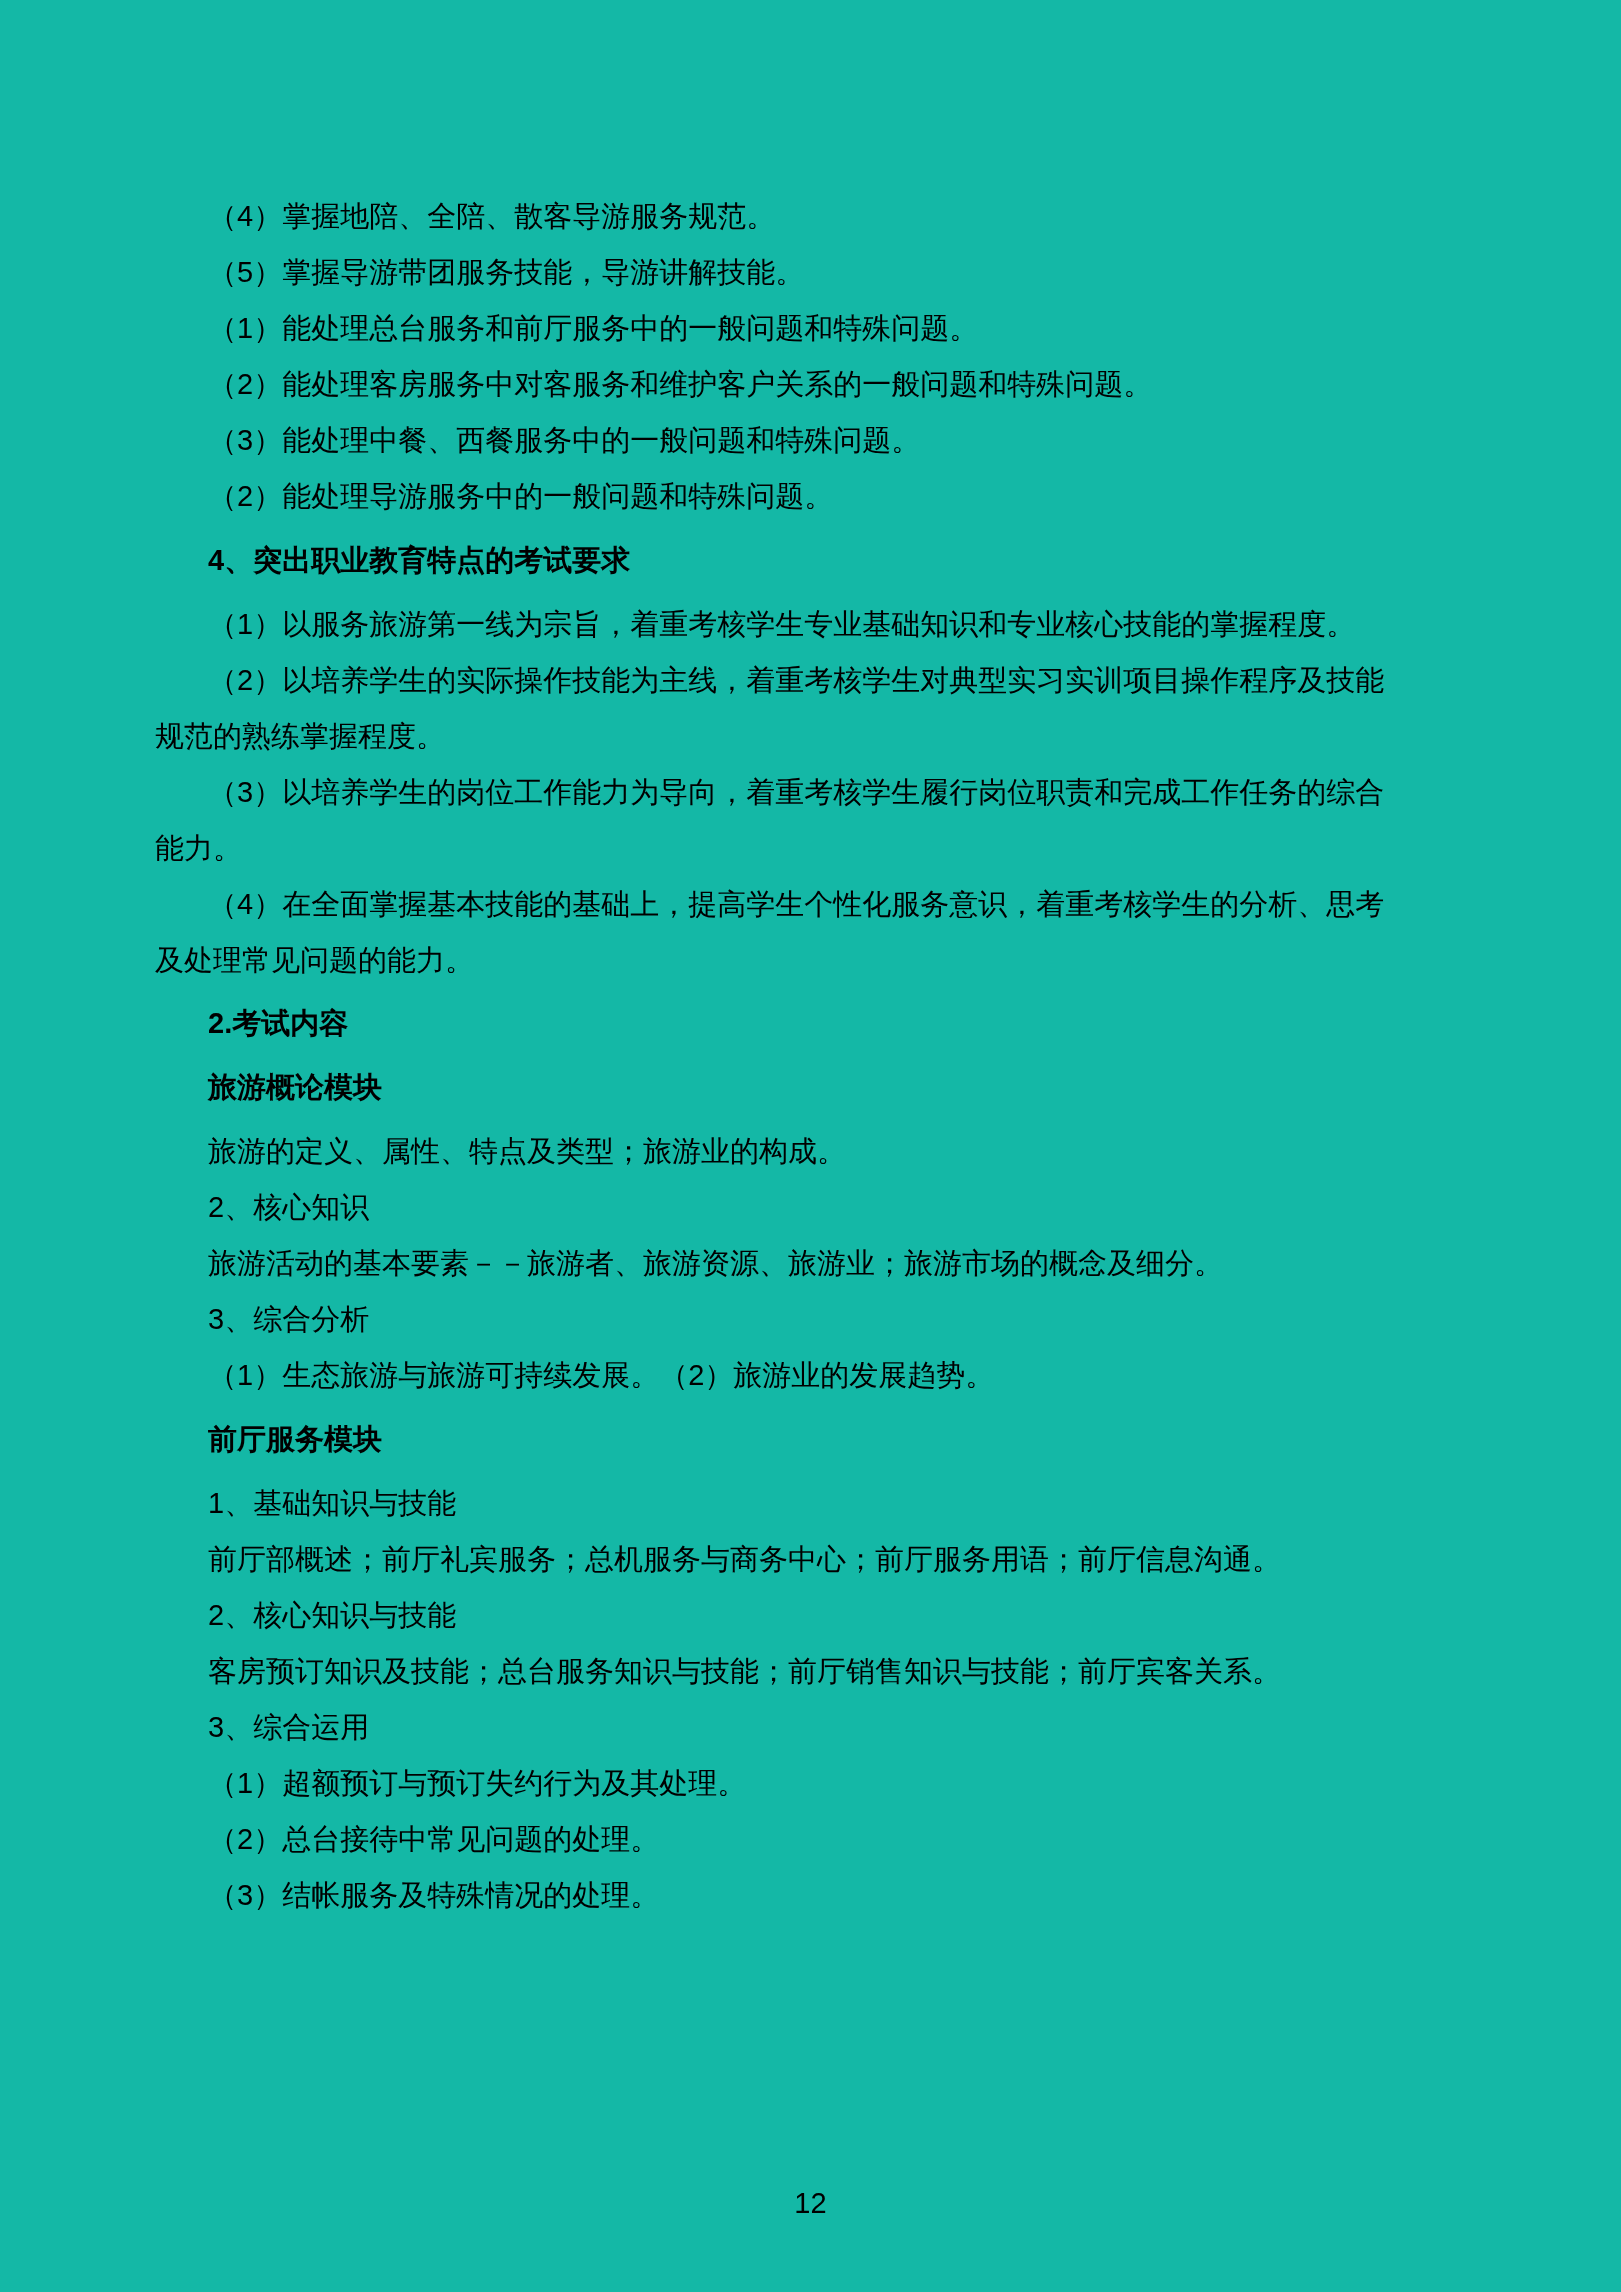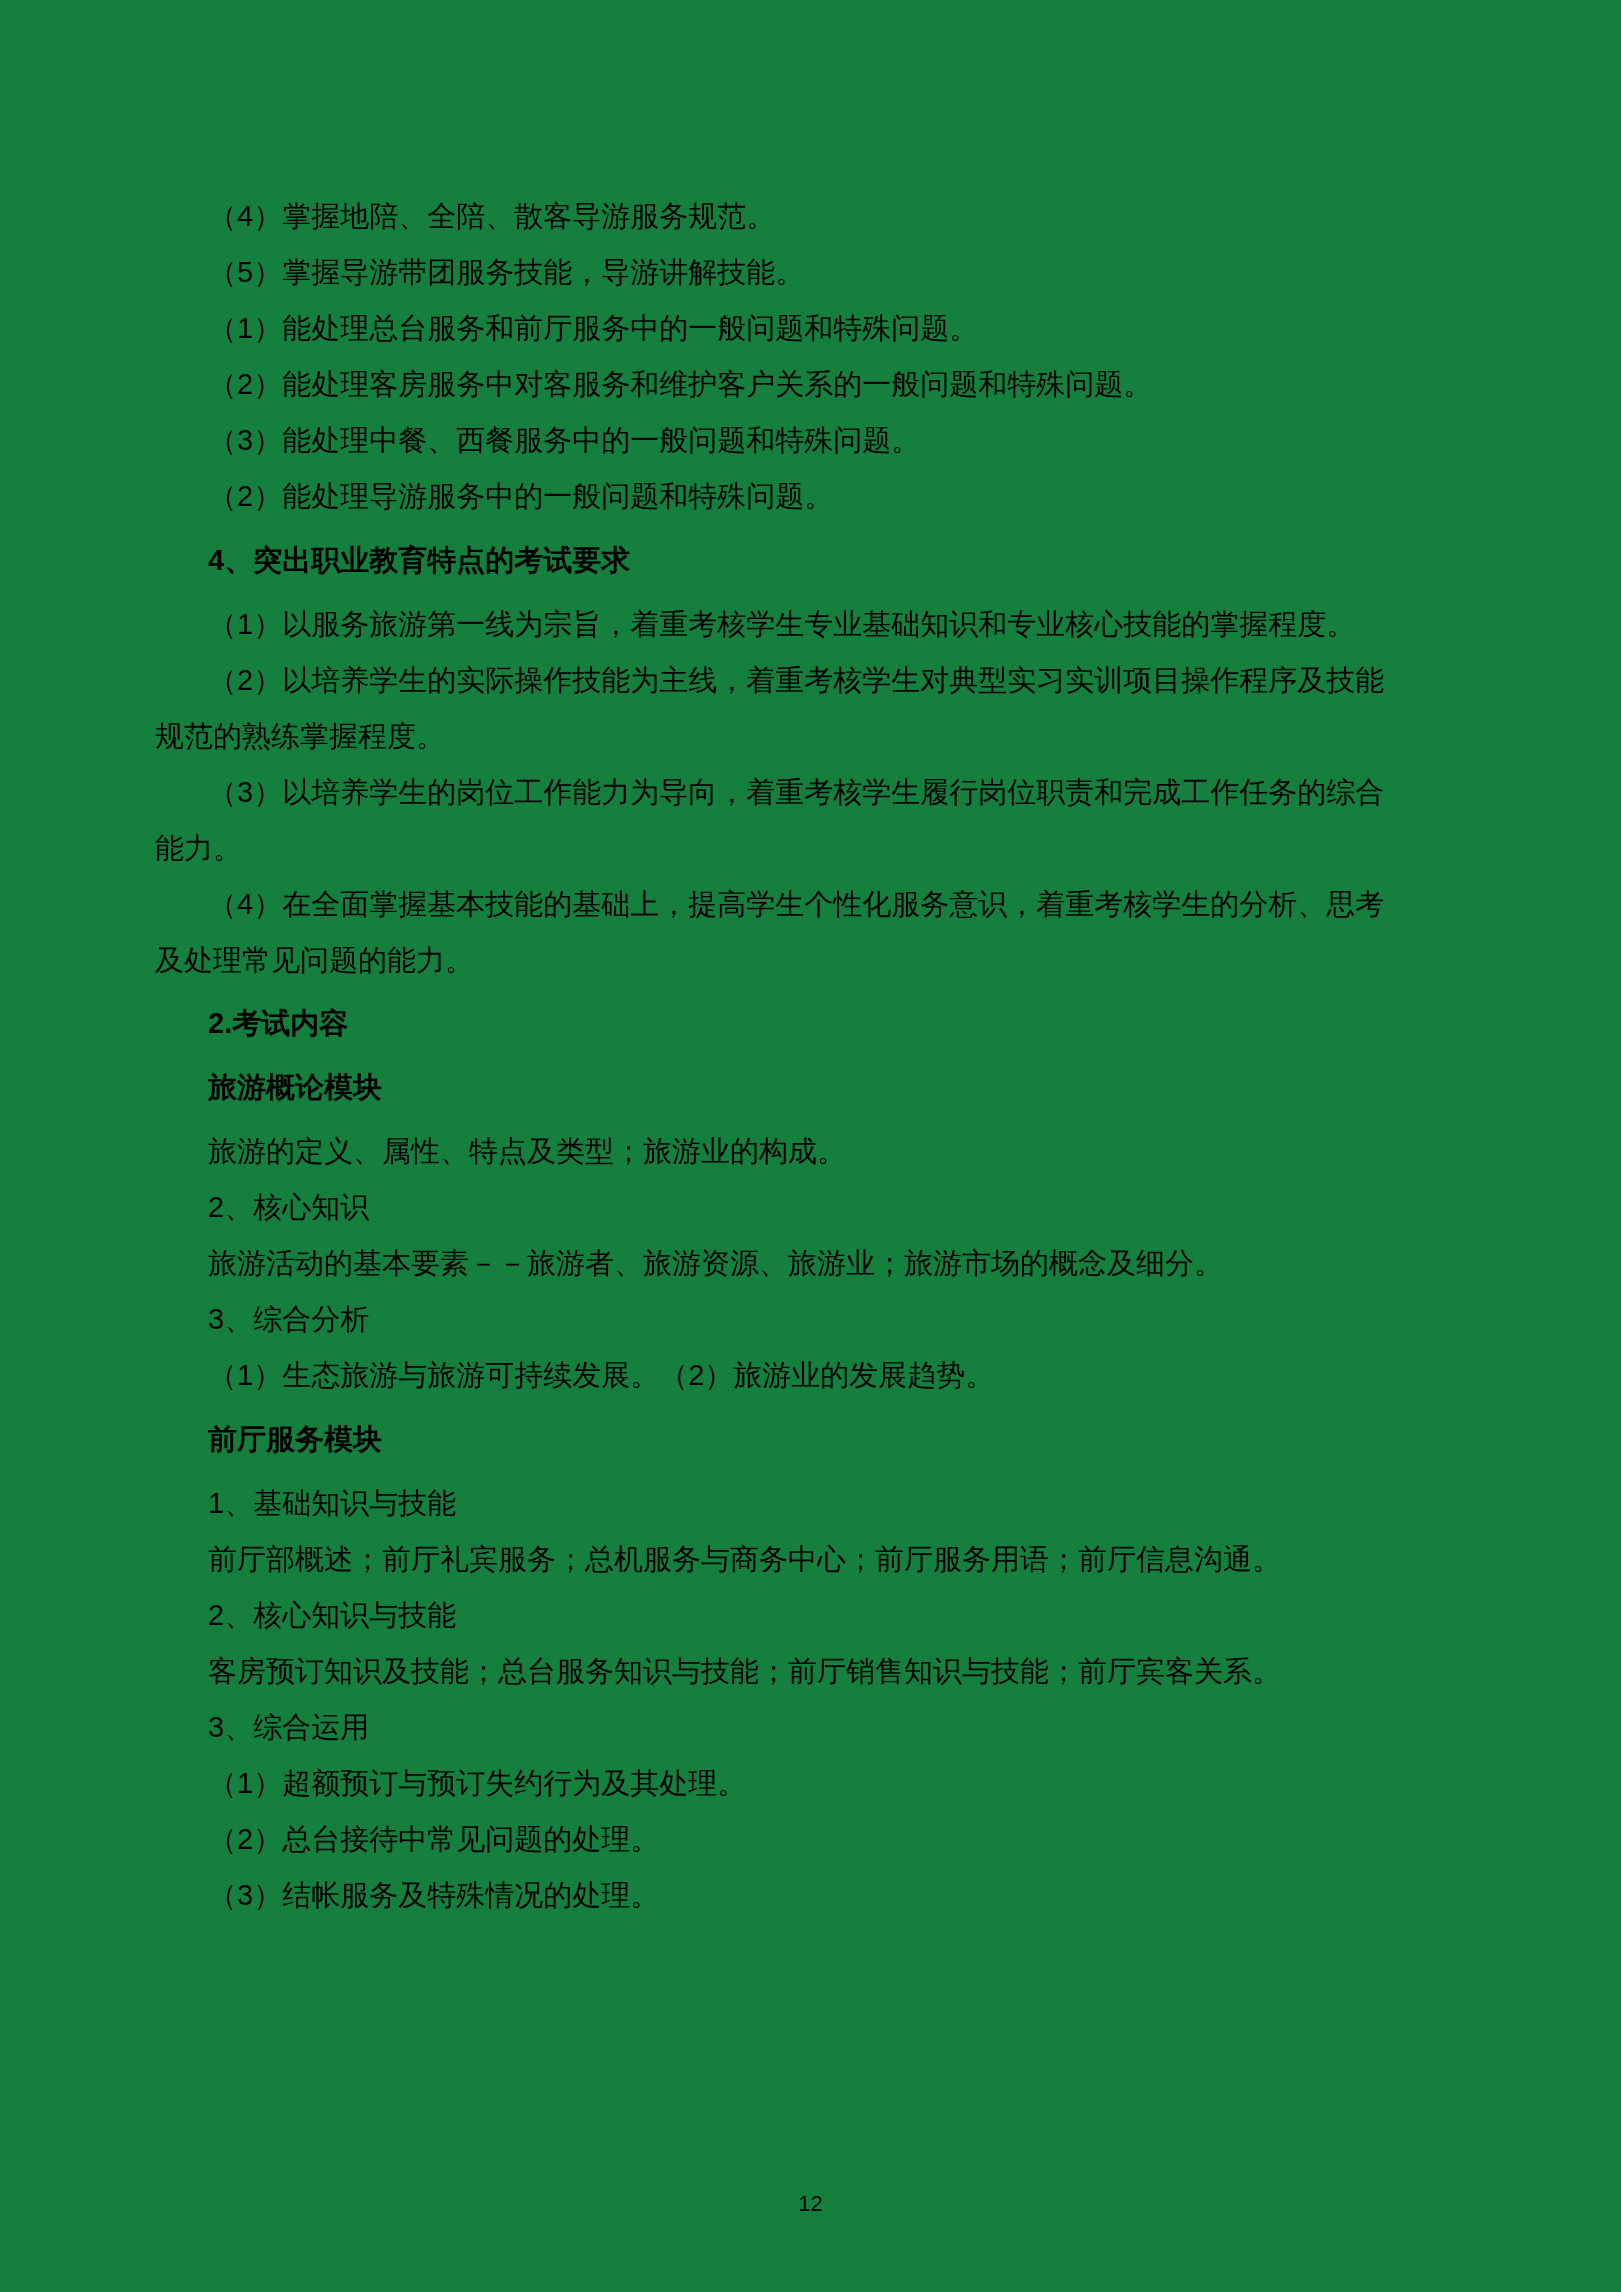--- a/index.html
+++ b/index.html
@@ -4,21 +4,21 @@
 <style>
   html, body {
     margin: 0;
     padding: 0;
     background: #ffffff;
   }
   .page {
     position: relative;
     width: 1621px;
     height: 2293px;
-    background: #15803d;
+    background: #14b8a6;
     color: #000000;
     font-family: "Liberation Sans", "DejaVu Sans", sans-serif;
     overflow: hidden;
   }
   .content {
     position: absolute;
     left: 149px;
     top: 188px;
     width: 1325px;
     font-size: 29px;
@@ -38,21 +38,21 @@
     font-weight: bold;
     margin-top: 7.8px;
     margin-bottom: 7.8px;
   }
   .pageno {
     position: absolute;
     top: 2184px;
     left: 0;
     width: 100%;
     text-align: center;
-    font-size: 22px;
+    font-size: 29px;
     line-height: 39px;
     color: #000000;
   }
 </style>
 </head>
 <body>
 
 <div class="page">
   <div class="content">
       <div class="line">（4）掌握地陪、全陪、散客导游服务规范。</div>

